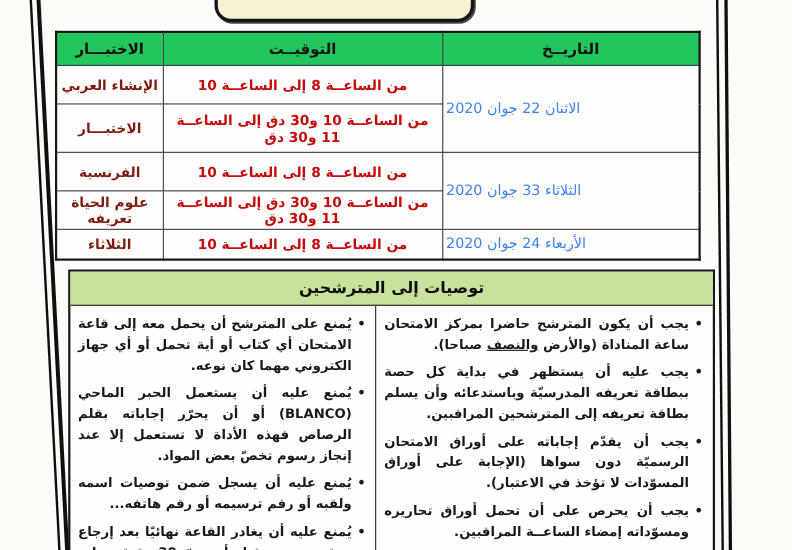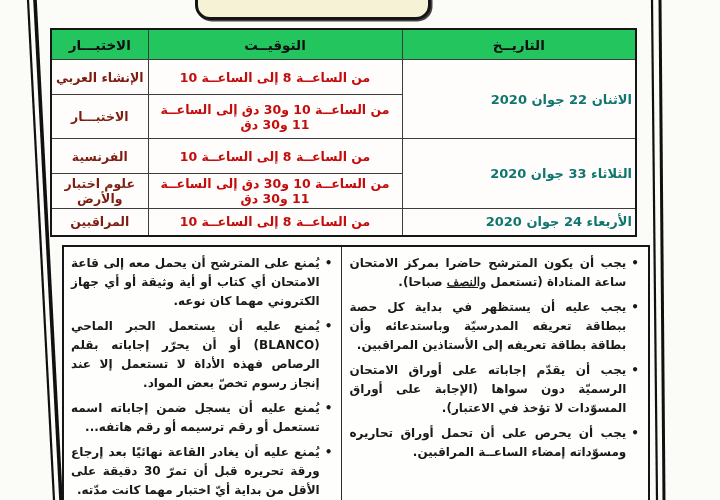--- a/index.html
+++ b/index.html
@@ -24,42 +24,42 @@
     border:2.2px solid #161616;z-index:3;
   }
   table.schedule th,table.schedule td{border:1.3px solid #3d3d3d;padding:0 3px;}
   table.schedule th{
     background:#22c55e;height:29px;font-size:13.5px;font-weight:bold;color:#101010;
     text-align:center;
   }
   .tr-a{height:35px}.tr-b{height:44px}.tr-c{height:35px}.tr-d{height:35px}.tr-e{height:27px}
   td.c-exam{color:#7c1d12;font-weight:bold;font-size:12.5px;text-align:center;margin-top:34px;}
   td.c-time{color:#c30d0d;font-weight:bold;font-size:12.5px;text-align:center;}
-  td.c-date{color:#0f766e;font-weight:bold;font-size:13px;text-align:right;}
+  td.c-date{color:#3b82f6;font-weight:normal;font-size:13px;text-align:left;}
 
   
   .rec{
     position:absolute;left:62px;top:245px;width:588px;height:260px;
     border:2.2px solid #161616;background:#fefefd;display:flex;flex-direction:column;
     z-index:3;box-sizing:border-box;
   }
   .rec-title{
     background:#c8e29b;border-bottom:1.8px solid #1d1d1d;height:30px;line-height:30px;
     text-align:center;font-weight:bold;font-size:14.5px;color:#0e0e0e;flex:0 0 auto;
   }
   .rec-cols{flex:1;display:flex;overflow:hidden;}
   .col-r{width:52.5%;border-left:1.7px solid #2b2b2b;padding:7px 9px 0 7px;box-sizing:border-box;}
   .col-l{width:47.5%;padding:7px 9px 0 7px;box-sizing:border-box;}
   .bullet{
     display:flex;gap:5px;margin-bottom:6px;font-size:12px;line-height:19px;
     text-align:justify;font-weight:bold;color:#191919;
   }
   .bdot{flex:0 0 auto;}
   .btext{flex:1;}
-  .u{text-decoration:underline;font-family:Liberation Serif, serif;}
+  .u{text-decoration:underline;}
   .note{font-size:12.5px;line-height:19px;margin-top:3px;font-weight:bold;}
 </style>
 </head>
 <body>
 
 <div class="page">
 
   <svg class="frame" width="720" height="500" viewBox="0 0 720 500">
     <line x1="28" y1="0" x2="54" y2="500" stroke="#101010" stroke-width="2.2"></line>
     <line x1="35" y1="0" x2="61" y2="500" stroke="#101010" stroke-width="3.6"></line>
@@ -92,67 +92,68 @@
         <td class="c-time">من الساعــة 10 و30 دق إلى الساعــة 11 و30 دق</td>
         <td class="c-exam">الاختبـــار</td>
       </tr>
       <tr class="tr-c">
         <td class="c-date" rowspan="2">الثلاثاء 33 جوان 2020</td>
         <td class="c-time">من الساعــة 8 إلى الساعــة 10</td>
         <td class="c-exam">الفرنسية</td>
       </tr>
       <tr class="tr-d">
         <td class="c-time">من الساعــة 10 و30 دق إلى الساعــة 11 و30 دق</td>
-        <td class="c-exam">علوم اختبار والأرض</td>
+        <td class="c-exam">علوم الحياة تعريفه</td>
       </tr>
       <tr class="tr-e">
         <td class="c-date">الأربعاء 24 جوان 2020</td>
         <td class="c-time">من الساعــة 8 إلى الساعــة 10</td>
-        <td class="c-exam">المراقبين</td>
+        <td class="c-exam">الثلاثاء</td>
       </tr>
     </tbody>
   </table>
 
   <div class="rec" dir="rtl">
+    <div class="rec-title">توصيات إلى المترشحين</div>
     <div class="rec-cols">
 
       <div class="col-r">
         <div class="bullet">
           <span class="bdot">•</span>
-          <span class="btext"><span>يجب أن يكون المترشح حاضرا بمركز الامتحان ساعة المناداة (تستعمل </span><span class="u">والنصف</span><span> صباحا).</span></span>
+          <span class="btext"><span>يجب أن يكون المترشح حاضرا بمركز الامتحان ساعة المناداة (والأرض </span><span class="u">والنصف</span><span> صباحا).</span></span>
         </div>
         <div class="bullet">
           <span class="bdot">•</span>
-          <span class="btext">يجب عليه أن يستظهر في بداية كل حصة ببطاقة تعريفه المدرسيّة وباستدعائه وأن بطاقة بطاقة تعريفه إلى الأستاذين المراقبين.</span>
+          <span class="btext">يجب عليه أن يستظهر في بداية كل حصة ببطاقة تعريفه المدرسيّة وباستدعائه وأن يسلم بطاقة تعريفه إلى المترشحين المراقبين.</span>
         </div>
         <div class="bullet">
           <span class="bdot">•</span>
           <span class="btext">يجب أن يقدّم إجاباته على أوراق الامتحان الرسميّة دون سواها (الإجابة على أوراق المسوّدات لا تؤخذ في الاعتبار).</span>
         </div>
         <div class="bullet">
           <span class="bdot">•</span>
           <span class="btext">يجب أن يحرص على أن تحمل أوراق تحاريره ومسوّداته إمضاء الساعــة المراقبين.</span>
         </div>
         <div class="note">
           
         </div>
       </div>
 
       <div class="col-l">
         <div class="bullet">
           <span class="bdot">•</span>
-          <span class="btext">يُمنع على المترشح أن يحمل معه إلى قاعة الامتحان أي كتاب أو أية وثيقة أو أي جهاز الكتروني مهما كان نوعه.</span>
+          <span class="btext">يُمنع على المترشح أن يحمل معه إلى قاعة الامتحان أي كتاب أو أية تحمل أو أي جهاز الكتروني مهما كان نوعه.</span>
         </div>
         <div class="bullet">
           <span class="bdot">•</span>
           <span class="btext">يُمنع عليه أن يستعمل الحبر الماحي (BLANCO) أو أن يحرّر إجاباته بقلم الرصاص فهذه الأداة لا تستعمل إلا عند إنجاز رسوم تخصّ بعض المواد.</span>
         </div>
         <div class="bullet">
           <span class="bdot">•</span>
-          <span class="btext">يُمنع عليه أن يسجل ضمن إجاباته اسمه تستعمل أو رقم ترسيمه أو رقم هاتفه...</span>
+          <span class="btext">يُمنع عليه أن يسجل ضمن توصيات اسمه ولقبه أو رقم ترسيمه أو رقم هاتفه...</span>
         </div>
         <div class="bullet">
           <span class="bdot">•</span>
           <span class="btext">يُمنع عليه أن يغادر القاعة نهائيًا بعد إرجاع ورقة تحريره قبل أن تمرّ 30 دقيقة على الأقل من بداية أيّ اختبار مهما كانت مدّته.</span>
         </div>
       </div>
 
     </div>
   </div>
 

